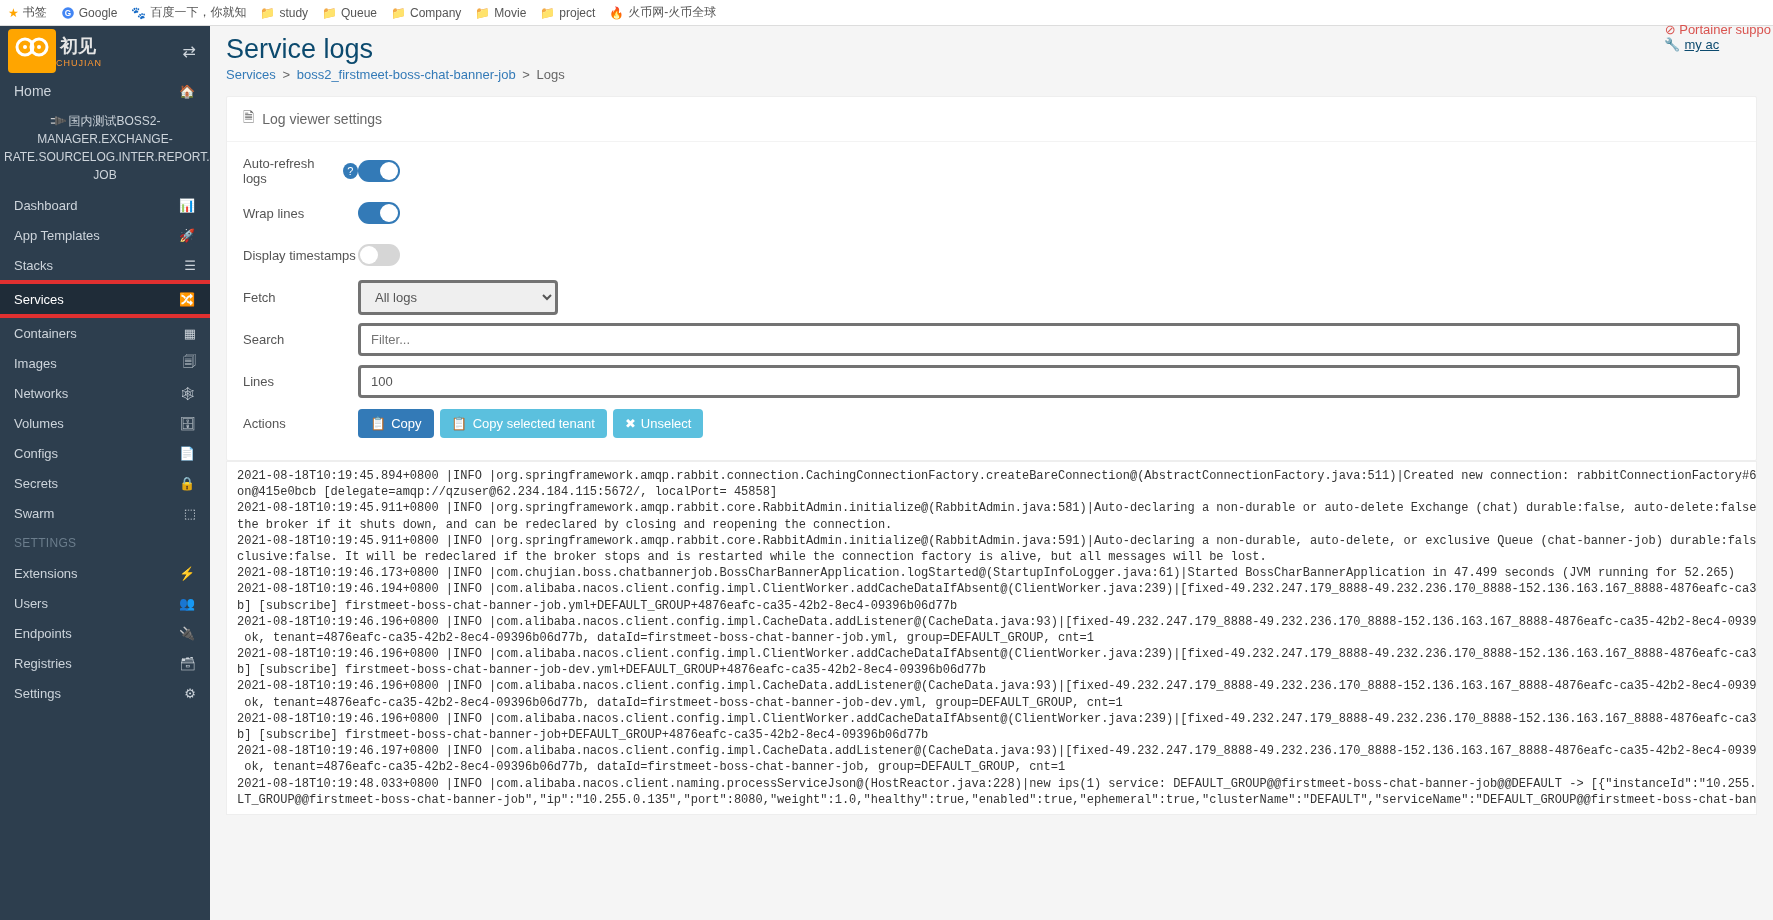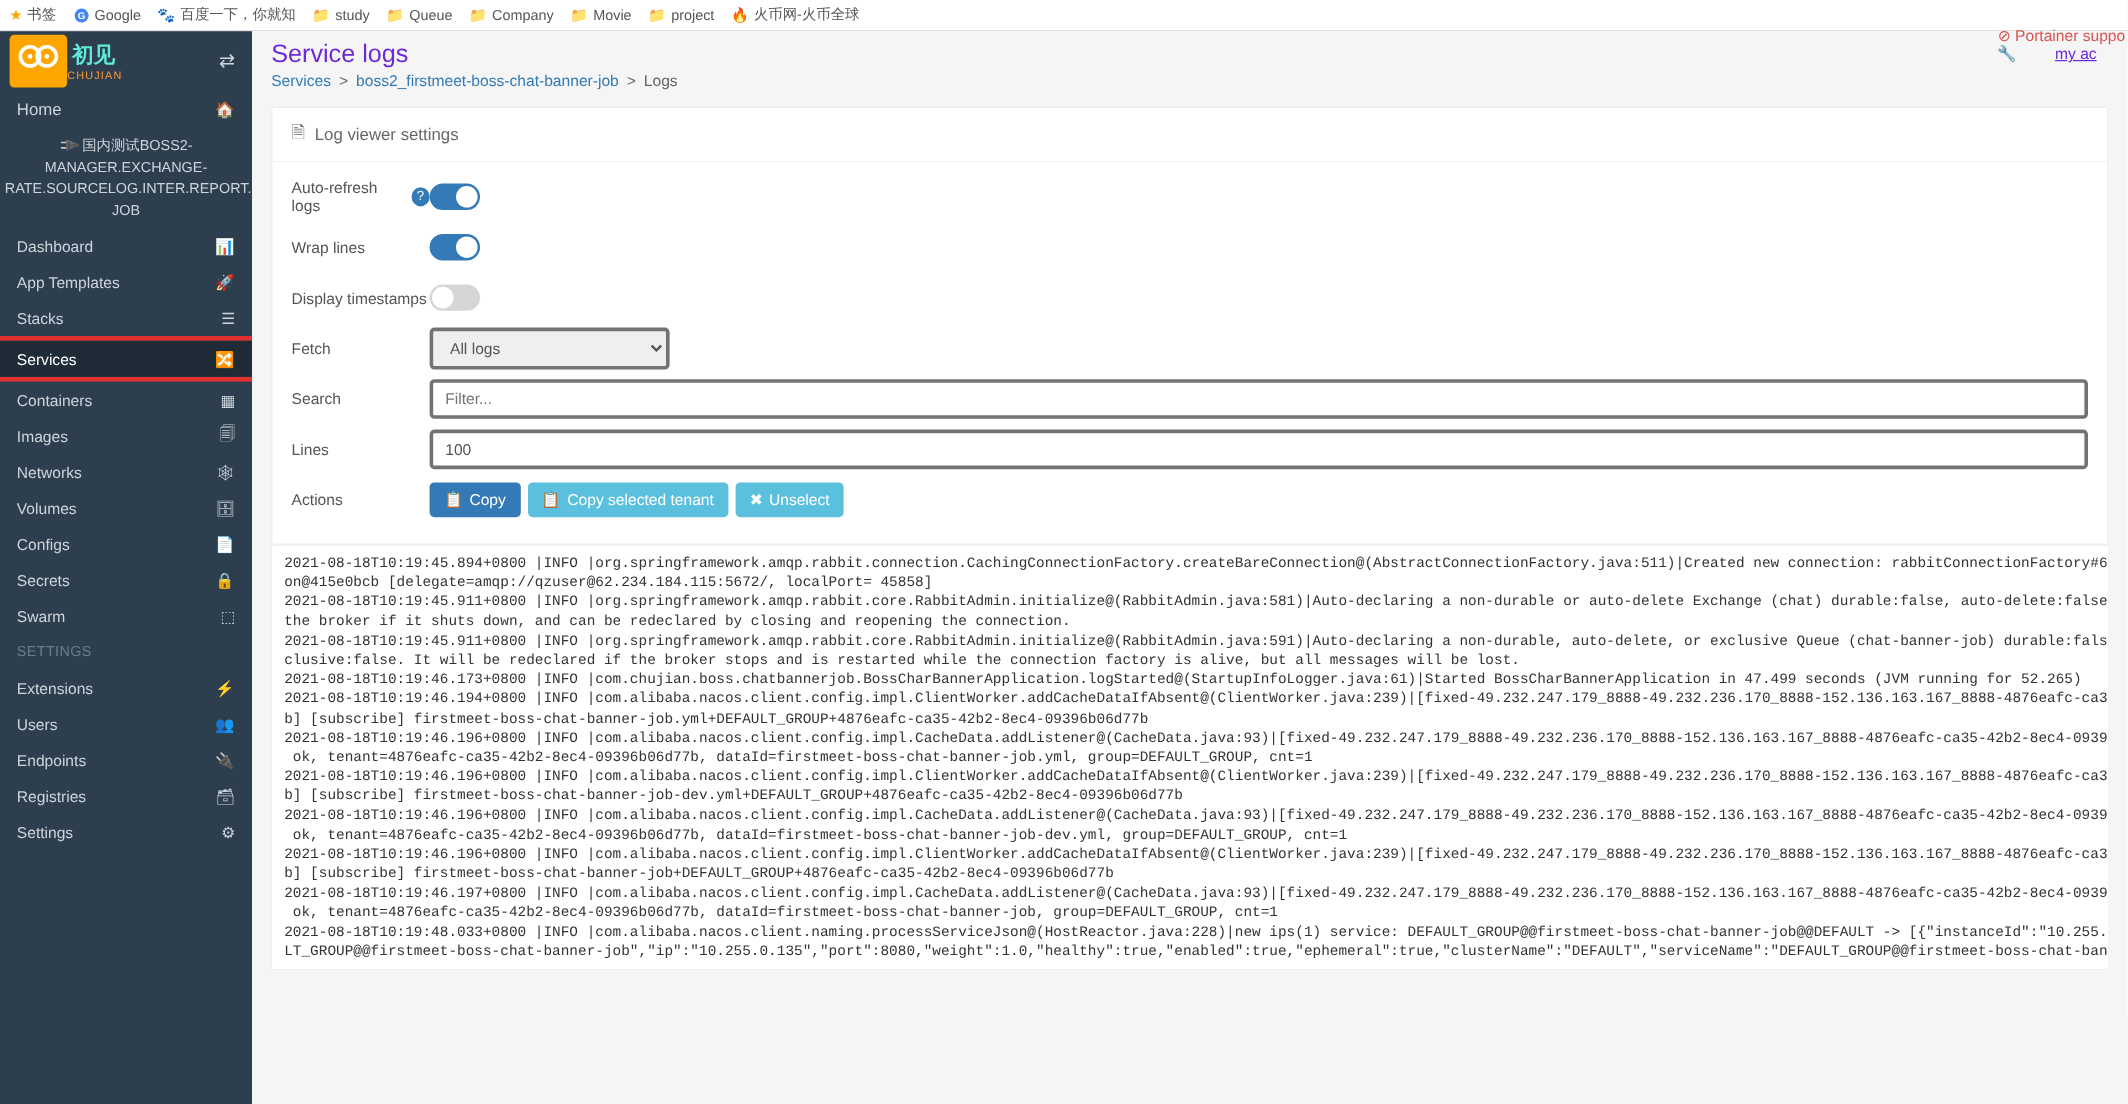--- a/index.html
+++ b/index.html
@@ -9,40 +9,40 @@
     .bookmarks-bar .bm { display: flex; align-items: center; gap: 4px; cursor: pointer; }
     .bookmarks-bar .star { color: #ffa500; }
     .bookmarks-bar .folder-icon { color: #a88c5a; }
     .bookmarks-bar .google-icon { width: 14px; height: 14px; }
     
     .app { display: flex; height: calc(100vh - 26px); }
     
     .sidebar { width: 210px; background: #2d3e4e; color: #cdd4db; display: flex; flex-direction: column; font-size: 13px; }
     .sidebar-logo { height: 50px; display: flex; align-items: center; padding-left: 8px; }
     .logo-box { width: 48px; height: 44px; background: #ffa500; border-radius: 4px; display: flex; align-items: center; justify-content: center; }
-    .logo-text { color: #5eead4; font-size: 18px; font-weight: bold; margin-left: 4px; }
+    .logo-text { color: #e5e5e5; font-size: 18px; font-weight: bold; margin-left: 4px; }
     .sidebar-collapse { margin-left: auto; margin-right: 14px; color: #cdd4db; font-size: 16px; }
     .sidebar-item { height: 30px; display: flex; align-items: center; padding: 0 14px; cursor: pointer; justify-content: space-between; }
     .sidebar-item.home { font-size: 14px; }
     .sidebar-item.active { background: #1f2c38; color: #fff; }
     .sidebar-section { padding: 8px 14px; color: #6b7d8c; font-size: 12px; letter-spacing: 0.3px; text-align: left; }
     .sidebar-subgroup { text-align: center; font-size: 12px; color: #cdd4db; padding: 6px 4px; line-height: 1.5; }
     .sidebar-subgroup .plug { display: inline-block; transform: rotate(-45deg); margin-right: 4px; }
     .side-icon { font-size: 13px; color: #cdd4db; }
     .highlight-box { border: 4px solid #e03030; margin: 0 -4px; }
     
     .main { flex: 1; background: #f5f5f5; overflow: auto; min-width: 0; }
     .page-header { padding: 8px 16px 4px; }
-    .page-title { font-size: 21px; color: #6d28d9; font-weight: normal; }
+    .page-title { font-size: 27px; color: #0c4a6e; font-weight: normal; }
     .breadcrumb { font-size: 13px; color: #337ab7; margin-top: 2px; }
     .breadcrumb .sep { color: #666; margin: 0 3px; }
     .breadcrumb .last { color: #666; }
     .support-link { position: absolute; top: 22px; right: 2px; text-align: left; font-size: 13px; }
     .support-link .red { color: #d9534f; }
-    .support-link .blue { color: #6d28d9; text-decoration: underline; margin-left: 28px; }
+    .support-link .blue { color: #0c4a6e; text-decoration: underline; }
     
     .panel { background: #fff; margin: 10px 16px 0 16px; border: 1px solid #eee; border-radius: 2px; }
     .panel-header { padding: 10px 16px; color: #666; font-size: 14px; border-bottom: 1px solid #f3f3f3; display: flex; align-items: center; gap: 8px; }
     .panel-body { padding: 8px 16px 16px; }
     .form-row { display: flex; align-items: center; min-height: 42px; }
     .form-label { width: 115px; font-size: 13px; color: #555; display: flex; align-items: center; gap: 6px; }
     .help-icon { width: 16px; height: 16px; border-radius: 50%; background: #337ab7; color: #fff; font-size: 11px; display: inline-flex; align-items: center; justify-content: center; }
     
     .toggle { width: 42px; height: 22px; border-radius: 11px; position: relative; cursor: pointer; }
     .toggle.on { background: #337ab7; }

